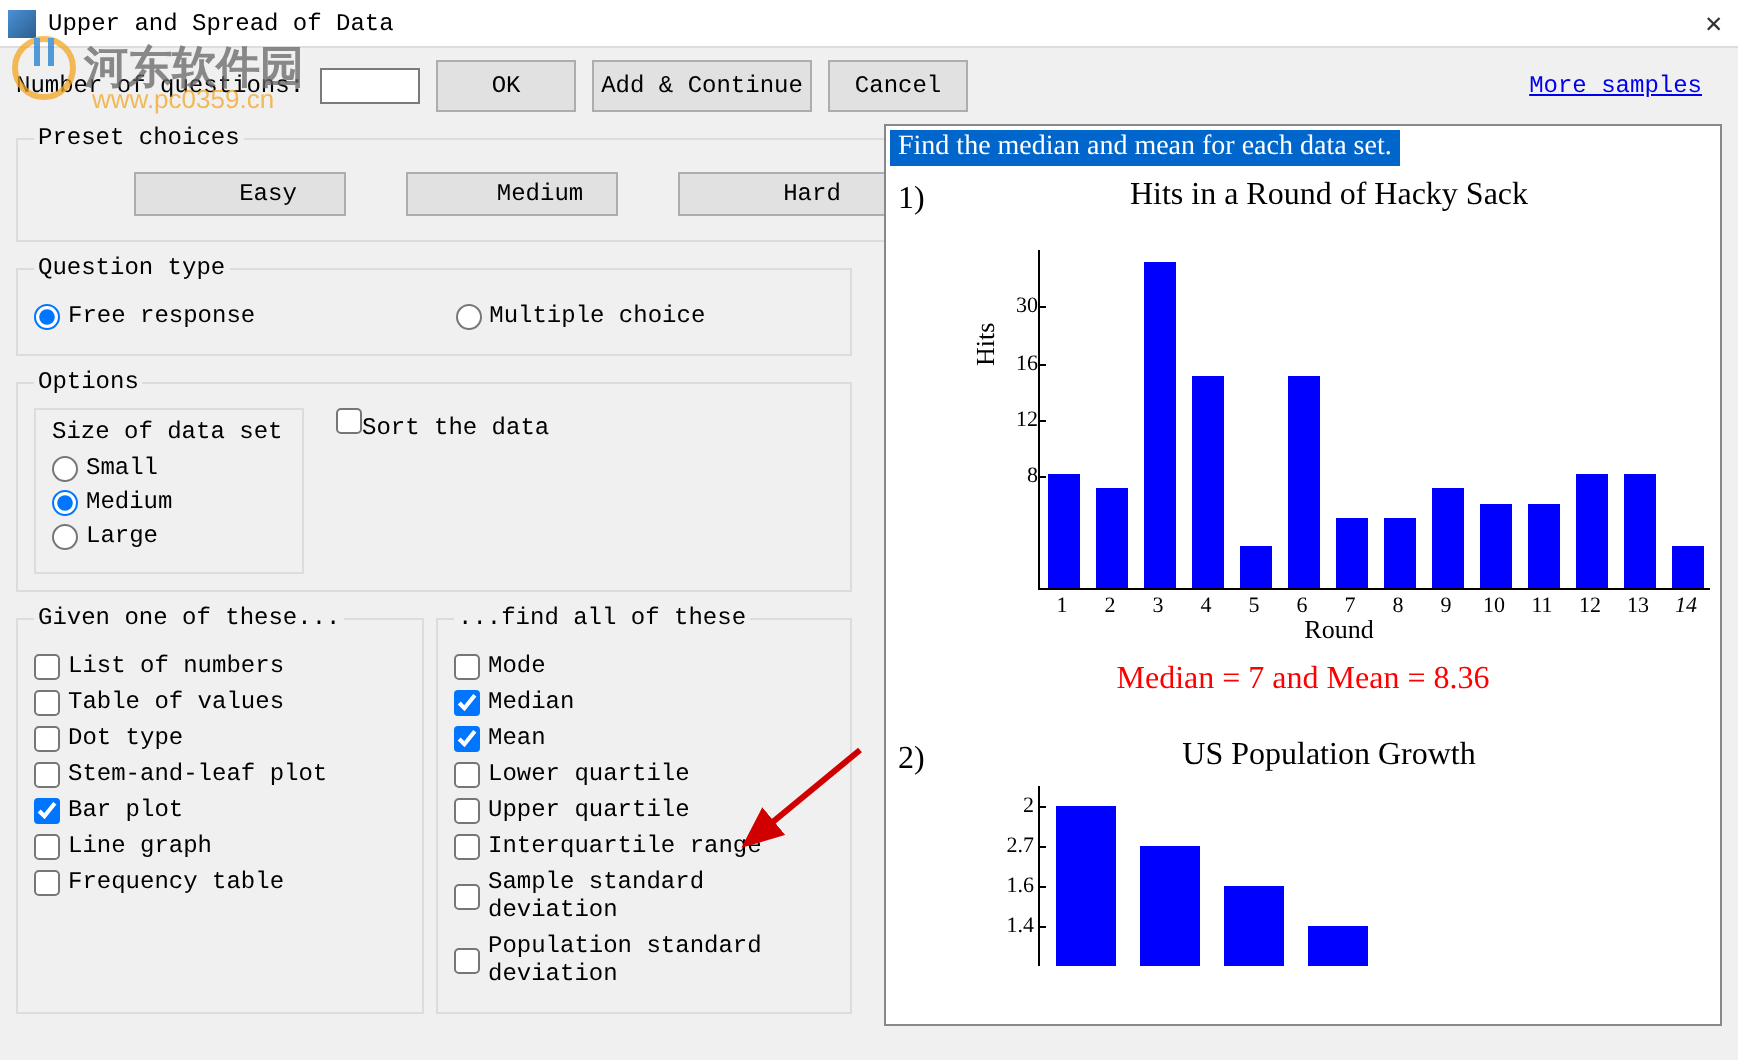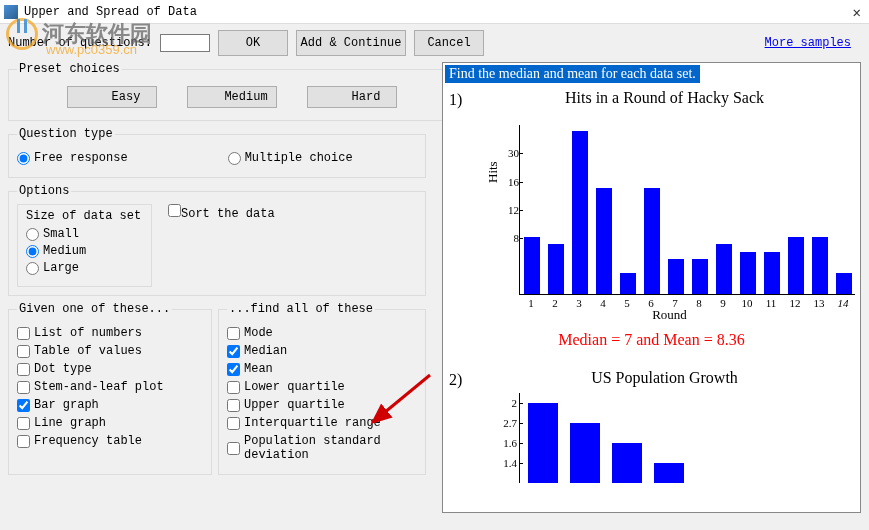--- a/index.html
+++ b/index.html
@@ -16,21 +16,21 @@
 .toolbar label { font-size: 12px; }
 .numq { width: 50px; height: 18px; border: 1px solid #7a7a7a; }
 .btn { min-width: 70px; height: 26px; background: #e1e1e1; border: 1px solid #adadad; font-family: inherit; font-size: 12px; cursor: pointer; }
 .more { color: #0000ee; text-decoration: underline; margin-left: auto; margin-right: 10px; cursor: pointer; }
 .content { display: flex; }
 .leftcol { width: 434px; padding: 0 8px 8px 8px; }
 .rightcol { flex: 1; padding: 0 8px; position: relative; }
 fieldset { border: 1px solid #dcdcdc; margin-bottom: 6px; padding: 6px 8px 8px 8px; font-family: inherit; }
 legend { font-size: 12px; padding: 0 2px; }
 .presetrow { display: flex; gap: 30px; padding: 4px 50px; }
-.presetbtn { width: 90px; height: 22px; background: #e1e1e1; border: 1px solid #adadad; font-family: inherit; font-size: 12px; cursor:pointer;padding-left:28px; }
+.presetbtn { width: 106px; height: 22px; background: #e1e1e1; border: 1px solid #adadad; font-family: inherit; font-size: 12px; cursor:pointer;padding-left:28px; }
 .radiorow { display: flex; gap: 100px; padding: 4px 0; }
 .radiorow label, .optrow label { display: flex; align-items: center; gap: 4px; }
 .options-inner { display: flex; gap: 16px; align-items: flex-start; }
 .sizebox { border: 1px solid #dcdcdc; padding: 4px 8px 8px 8px; width: 135px; }
 .sizebox .lg { font-size: 12px; margin-bottom: 4px; display: block; }
 .vopts label { display: flex; align-items: center; gap: 4px; margin: 3px 0; }
 .twocol { display: flex; gap: 6px; }
 .givencol { width: 204px; }
 .findcol { flex: 1; }
 .chklist label { display: flex; align-items: center; gap: 4px; margin: 4px 0; }
@@ -149,21 +149,21 @@
             <label>
               <input type="checkbox" style="">
               <span>Dot type</span>
             </label>
             <label>
               <input type="checkbox" style="">
               <span>Stem-and-leaf plot</span>
             </label>
             <label>
               <input type="checkbox" checked="" style="">
-              <span>Bar graph</span>
+              <span>Bar plot</span>
             </label>
             <label>
               <input type="checkbox" style="">
               <span>Line graph</span>
             </label>
             <label>
               <input type="checkbox" style="">
               <span>Frequency table</span>
             </label>
           </div>
@@ -187,20 +187,24 @@
               <input type="checkbox" style="">
               <span>Lower quartile</span>
             </label>
             <label>
               <input type="checkbox" style="">
               <span>Upper quartile</span>
             </label>
             <label>
               <input type="checkbox" style="">
               <span>Interquartile range</span>
+            </label>
+            <label>
+              <input type="checkbox" style="">
+              <span>Sample standard deviation</span>
             </label>
             <label>
               <input type="checkbox" style="">
               <span>Population standard deviation</span>
             </label>
           </div>
       </fieldset>
     </div>
   </div>
 

